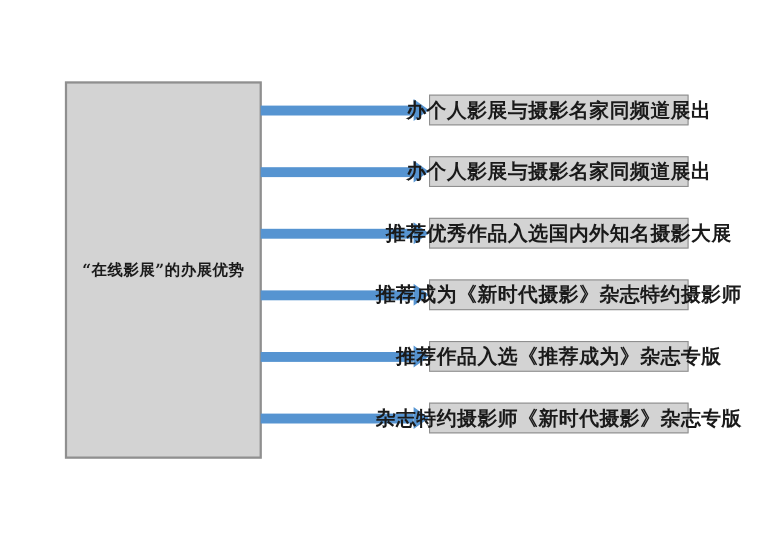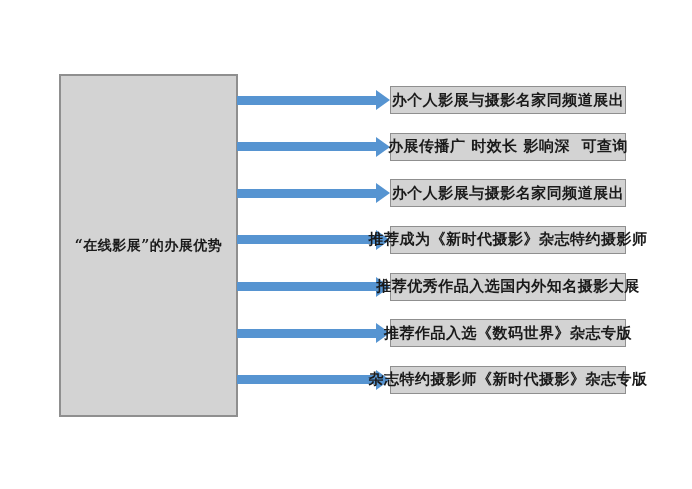--- a/index.html
+++ b/index.html
@@ -73,21 +73,21 @@
     width: 236px;
     height: 28px;
     box-sizing: border-box;
     background: var(--box-fill, #d3d3d3);
     border: 1.5px solid var(--box-border, #8f8f8f);
     display: flex;
     align-items: center;
     justify-content: center;
   }
   .item-label {
-    font-size: 15px;
+    font-size: 18px;
     font-weight: bold;
     color: var(--text, #1a1a1a);
     letter-spacing: 0.5px;
     white-space: pre;
     text-align: center;
   }
 </style>
 </head>
 <body>
 
@@ -102,67 +102,58 @@
     <div class="row">
       <div class="arrow">
         <div class="arrow-shaft"></div>
         <div class="arrow-head"></div>
       </div>
       <div class="item-box">
         <span class="item-label">办个人影展与摄影名家同频道展出</span>
       </div>
     </div>
 
+
     <div class="row">
       <div class="arrow">
         <div class="arrow-shaft"></div>
         <div class="arrow-head"></div>
       </div>
       <div class="item-box">
-        <span class="item-label">办展传播广 时效长 影响深  可查询</span>
+        <span class="item-label">办个人影展与摄影名家同频道展出</span>
       </div>
     </div>
 
     <div class="row">
       <div class="arrow">
         <div class="arrow-shaft"></div>
         <div class="arrow-head"></div>
       </div>
       <div class="item-box">
-        <span class="item-label">办个人影展与摄影名家同频道展出</span>
+        <span class="item-label">推荐优秀作品入选国内外知名摄影大展</span>
       </div>
     </div>
 
     <div class="row">
       <div class="arrow">
         <div class="arrow-shaft"></div>
         <div class="arrow-head"></div>
       </div>
       <div class="item-box">
         <span class="item-label">推荐成为《新时代摄影》杂志特约摄影师</span>
       </div>
     </div>
 
     <div class="row">
       <div class="arrow">
         <div class="arrow-shaft"></div>
         <div class="arrow-head"></div>
       </div>
       <div class="item-box">
-        <span class="item-label">推荐优秀作品入选国内外知名摄影大展</span>
-      </div>
-    </div>
-
-    <div class="row">
-      <div class="arrow">
-        <div class="arrow-shaft"></div>
-        <div class="arrow-head"></div>
-      </div>
-      <div class="item-box">
-        <span class="item-label">推荐作品入选《数码世界》杂志专版</span>
+        <span class="item-label">推荐作品入选《推荐成为》杂志专版</span>
       </div>
     </div>
 
     <div class="row">
       <div class="arrow">
         <div class="arrow-shaft"></div>
         <div class="arrow-head"></div>
       </div>
       <div class="item-box">
         <span class="item-label">杂志特约摄影师《新时代摄影》杂志专版</span>

